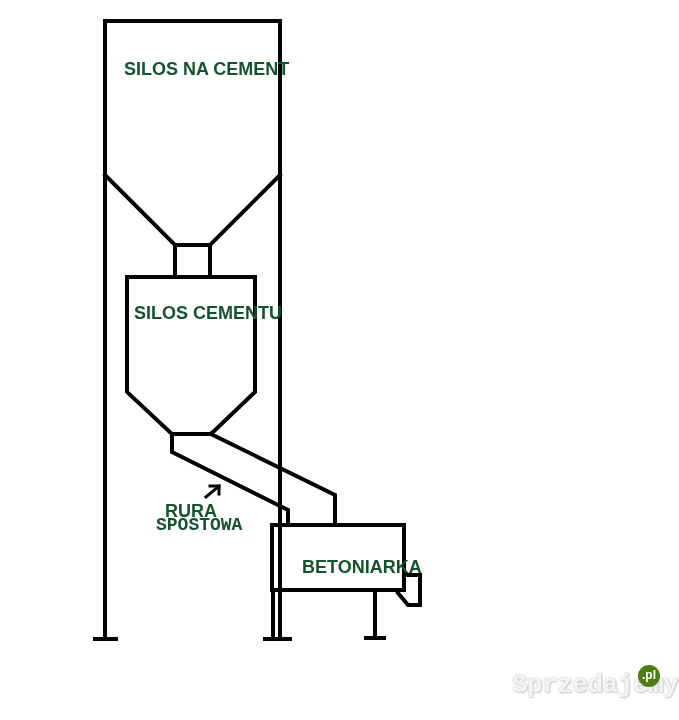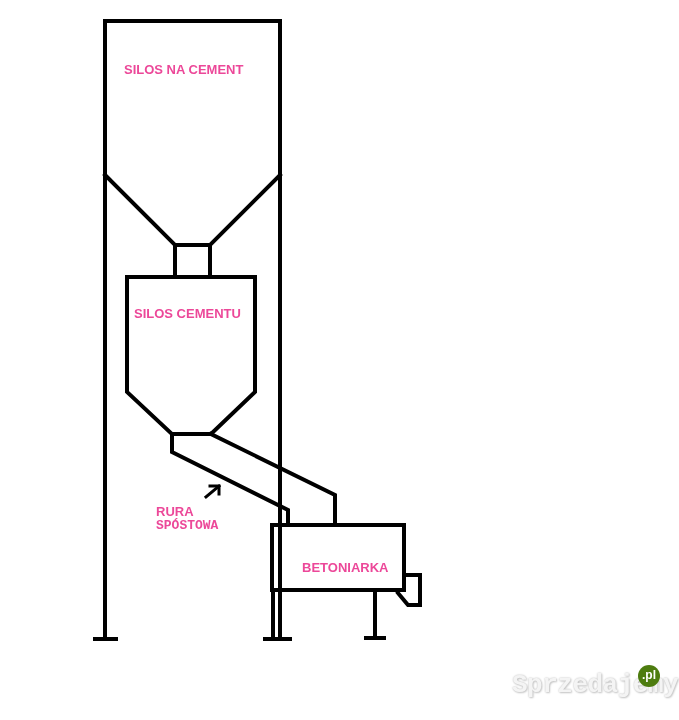--- a/index.html
+++ b/index.html
@@ -1,18 +1,18 @@
 <!DOCTYPE html>
 <html><head>
 <meta charset="utf-8">
 <style>
   html, body { margin:0; padding:0; background:#ffffff; }
   body { width:679px; height:720px; position:relative; overflow:hidden; font-family:"Liberation Sans", sans-serif; }
   svg { position:absolute; left:0; top:0; }
-  .lbl { position:absolute; font-family:"Liberation Sans", sans-serif; font-weight:bold; font-size:13px; color:#ec4899; white-space:nowrap; line-height:15px; }
+  .lbl { position:absolute; font-family:"Liberation Sans", sans-serif; font-weight:bold; font-size:18px; color:#14532d; white-space:nowrap; line-height:15px; }
   .wm { position:absolute; left:512px; top:670px; font-family:Liberation Mono, monospace; font-weight:bold; font-size:26px; color:#f4f4f4; text-shadow:0 0 2px #bbb, 1px 1px 2px #ccc; letter-spacing:-0.5px;text-align:right; }
   .wm-badge { position:absolute; left:638px; top:665px; width:22px; height:22px; border-radius:50%; background:#4d7c0f; color:#fff; font-family:"Liberation Sans", sans-serif; font-weight:bold; font-size:12px; text-align:center; line-height:21px; }
 </style>
 </head>
 <body>
 
 <svg width="679" height="720" fill="none" stroke="#000" stroke-width="4" stroke-linecap="square" stroke-linejoin="miter">
 
   <g>
     <polyline points="105,639 105,21 280,21 280,639"></polyline>
@@ -41,18 +41,18 @@
   </g>
 
   <g stroke-width="3">
     <line x1="206" y1="497" x2="219" y2="486"></line>
     <polyline points="210,486 219,486 219,494"></polyline>
   </g>
 </svg>
 
 <div class="lbl" style="left:124px; top:62px;">SILOS NA CEMENT</div>
 <div class="lbl" style="left:134px; top:306px;">SILOS CEMENTU</div>
-<div class="lbl" style="left:156px; top:504px;">RURA</div>
+<div class="lbl" style="left:165px; top:504px;">RURA</div>
 <div class="lbl" style="left:156px; top:518px;font-family:Liberation Mono, monospace;">SPÓSTOWA</div>
 <div class="lbl" style="left:302px; top:560px;">BETONIARKA</div>
 
 <div class="wm">Sprzedajemy</div>
 <div class="wm-badge">.pl</div>
 
 </body></html>

